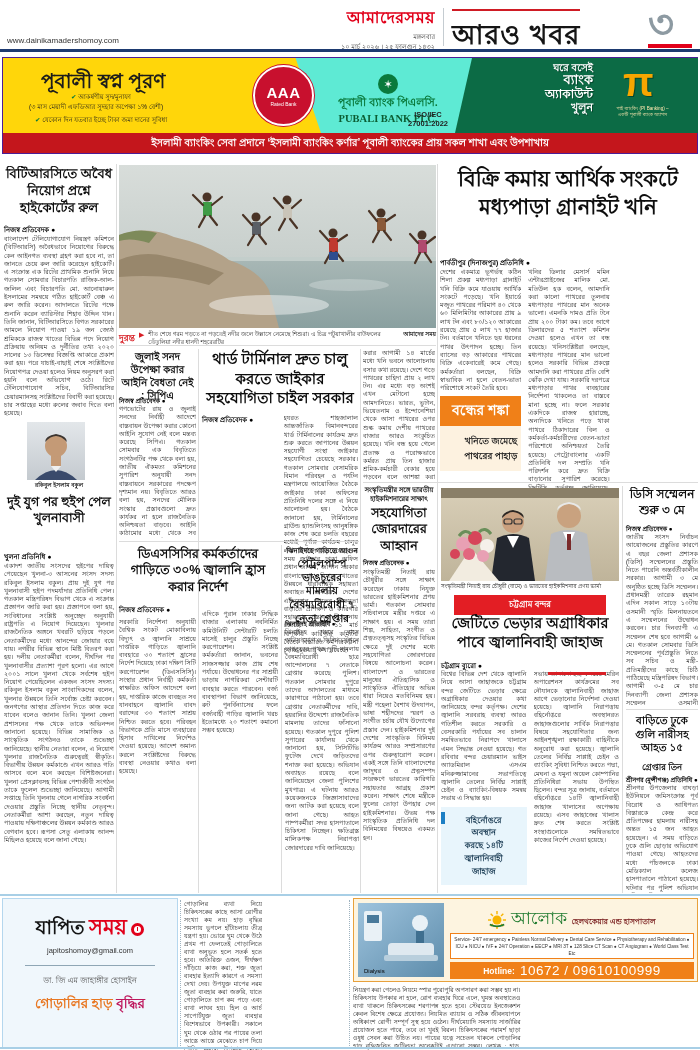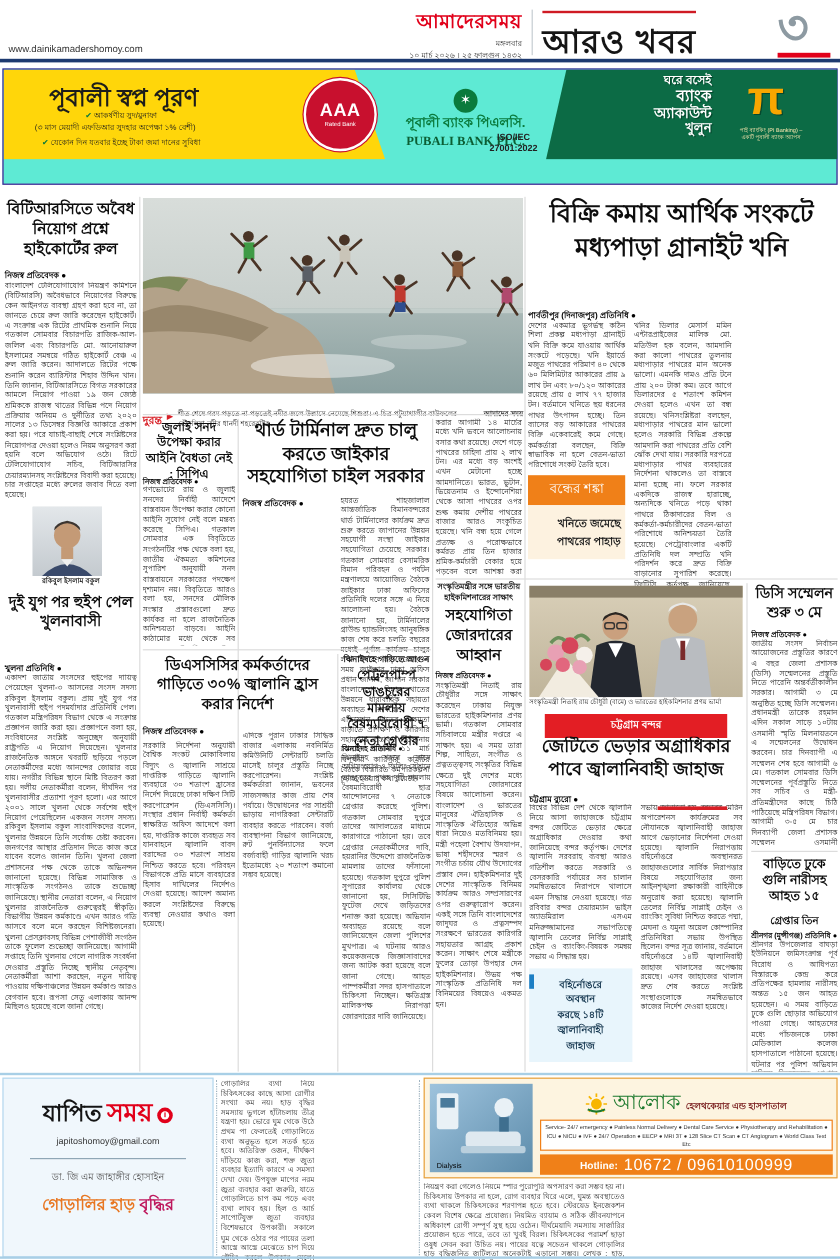--- a/index.html
+++ b/index.html
@@ -34,21 +34,21 @@
   .bank-bn{font-size:11px;font-weight:bold;color:#0a7a3c}
   .bank-en{font-size:10.5px;font-weight:bold;color:#0b5e33;font-family:"Liberation Serif","DejaVu Serif",serif}
   .iso{font-size:7.5px;font-weight:bold;color:#222;text-align:center;line-height:1.25}
   .ad-green{position:absolute;left:452px;top:0;width:243px;height:75px;background:#0c6b45;clip-path:polygon(7% 0,100% 0,100% 100%,0 100%);color:#fff}
   .acct{font-weight:bold;text-align:right;line-height:1.12;text-shadow:1px 1px 0 #06482e}
   .pi{font-size:40px;font-weight:bold;color:#f7a600;line-height:.9;text-shadow:1px 1px 0 #06482e}
   .pi-cap{font-size:4.6px;color:#ffe9b0;line-height:1.4;text-align:center}
   .ad-strip{position:absolute;left:0;top:75px;width:100%;height:20px;background:#c4161c;color:#fff;display:flex;align-items:center;justify-content:center;font-size:10px;font-weight:bold}
   
   .obox{margin:4px 0;break-inside:avoid}
-  .obox-h{background:#f08018;color:#fff;font-weight:normal;font-size:11px;text-align:center;padding:3px 0}
+  .obox-h{background:#f08018;color:#fff;font-weight:bold;font-size:14px;text-align:center;padding:3px 0}
   .obox-b{background:#fdf2e0;font-size:9px;font-weight:bold;text-align:right;padding:8px 4px;line-height:1.6;color:#1c1c1c}
   .bbox{background:#e8f5fc;margin:4px 0 10px;padding:8px 22px 7px;position:relative;font-size:8.2px;font-weight:bold;text-align:center;line-height:1.55;break-inside:avoid;color:#14364f}
   .bbox:before{content:"";position:absolute;left:0;top:5px;width:4px;height:12px;background:#1d7fc4}
   .bbox:after{content:"";position:absolute;left:14px;bottom:-5px;width:58px;height:3.5px;background:#d81f26}
   .gbox{background:#e9f3e5;padding:7px 5px;font-size:7.3px;font-weight:bold;line-height:1.4;color:#1d1d1d}
   .gitem{display:flex;gap:4px;margin-bottom:7px}
   .gitem:last-child{margin-bottom:0}
   .garr{width:0;height:0;border-top:4px solid transparent;border-bottom:4px solid transparent;border-left:8px solid #2f9e41;flex:none;margin-top:2px}
   .redlab{background:#e31e24;color:#fff;font-size:8.5px;font-weight:bold;text-align:center;padding:3px 0}
   
@@ -120,20 +120,21 @@
         <div style="font-size:13px">ব্যাংক</div>
         <div style="font-size:12px">অ্যাকাউন্ট</div>
         <div style="font-size:11px">খুলুন</div>
       </div>
       <div class="abs pi" style="left:168px;top:6px">π</div>
       <div class="abs pi-cap" style="left:140px;top:48px;width:95px">
         <div>পাই ব্যাংকিং (PI Banking) –</div>
         <div>একটি পূবালী ব্যাংক অ্যাপস</div>
       </div>
     </div>
+    <div class="ad-strip">ইসলামী ব্যাংকিং সেবা প্রদানে ‘ইসলামী ব্যাংকিং কর্ণার’ পূবালী ব্যাংকের প্রায় সকল শাখা এবং উপশাখায়</div>
   </div>
 
   <div class="abs hl" style="left:4px;top:166px;width:110px;font-size:13px">বিটিআরসিতে অবৈধ নিয়োগ প্রশ্নে হাইকোর্টের রুল</div>
   <div class="abs byline" style="left:4px;top:224px">নিজস্ব প্রতিবেদক ●</div>
   <div class="abs body-txt" style="left:4px;top:235px;width:110px;height:184px">বাংলাদেশ টেলিযোগাযোগ নিয়ন্ত্রণ কমিশনে (বিটিআরসি) অবৈধভাবে নিয়োগের বিরুদ্ধে কেন আইনগত ব্যবস্থা গ্রহণ করা হবে না, তা জানতে চেয়ে রুল জারি করেছেন হাইকোর্ট। এ সংক্রান্ত এক রিটের প্রাথমিক শুনানি নিয়ে গতকাল সোমবার বিচারপতি রাজিক-আল-জলিল এবং বিচারপতি মো. আনোয়ারুল ইসলামের সমন্বয়ে গঠিত হাইকোর্ট বেঞ্চ এ রুল জারি করেন। আদালতে রিটের পক্ষে শুনানি করেন ব্যারিস্টার শিহাব উদ্দিন খান। তিনি জানান, বিটিআরসিতে বিগত সরকারের আমলে নিয়োগ পাওয়া ১৯ জন জ্যেষ্ঠ শ্রমিককে রাজস্ব খাতের বিভিন্ন পদে নিয়োগ প্রক্রিয়ায় অনিয়ম ও দুর্নীতির তথ্য ২০২০ সালের ১৩ ডিসেম্বর বিজ্ঞপ্তি আকারে প্রকাশ করা হয়। পরে যাচাই-বাছাই শেষে সংশ্লিষ্টদের নিয়োগপত্র দেওয়া হলেও নিয়ম অনুসরণ করা হয়নি বলে অভিযোগ ওঠে। রিটে টেলিযোগাযোগ সচিব, বিটিআরসির চেয়ারম্যানসহ সংশ্লিষ্টদের বিবাদী করা হয়েছে। চার সপ্তাহের মধ্যে রুলের জবাব দিতে বলা হয়েছে।</div>
 
   <svg class="abs" style="left:27px;top:422px" width="58" height="58" viewBox="0 0 58 58">
     <rect width="58" height="58" fill="#d9dde0"></rect>
     <rect width="58" height="58" fill="url(#pg)"></rect>
     <defs>
@@ -222,21 +223,21 @@
           <circle cx="303" cy="70" r="4.5" fill="#4a3426" stroke="none"></circle>
           <rect x="299" y="75" width="9" height="13" fill="#b04a6e" stroke="none"></rect>
           <line x1="299" y1="78" x2="291" y2="69"></line>
           <line x1="308" y1="78" x2="316" y2="72"></line>
           <line x1="301" y1="88" x2="296" y2="98"></line>
           <line x1="306" y1="88" x2="312" y2="97"></line>
         </g>
     </g>
   </svg>
 
-  <div class="abs" style="left:119px;top:343px;width:317px;display:flex;gap:4px;align-items:flex-start">
+  <div class="abs" style="left:119px;top:331px;width:317px;display:flex;gap:4px;align-items:flex-start">
     <span style="font-size:9px;font-weight:bold;color:#d81f26;flex:none">দুরন্ত</span>
     <span style="font-size:7px;color:#d81f26;flex:none">▶</span>
     <span class="capt" style="flex:1">শীত শেষে গরম পড়তে না পড়তেই নদীর জলে উল্লাসে নেমেছে শিশুরা। এ চিত্র পটুয়াখালীর বাউফলের তেঁতুলিয়া নদীর ধানদী শহরেরটির</span>
     <span class="capt" style="flex:none;font-weight:bold">আমাদের সময়</span>
   </div>
   <div class="hline" style="left:119px;top:345px;width:317px"></div>
 
   <div class="abs hl" style="left:438px;top:165px;width:260px;font-size:21px;line-height:1.35">
     <div>বিক্রি কমায় আর্থিক সংকটে</div>
     <div>মধ্যপাড়া গ্রানাইট খনি</div>

